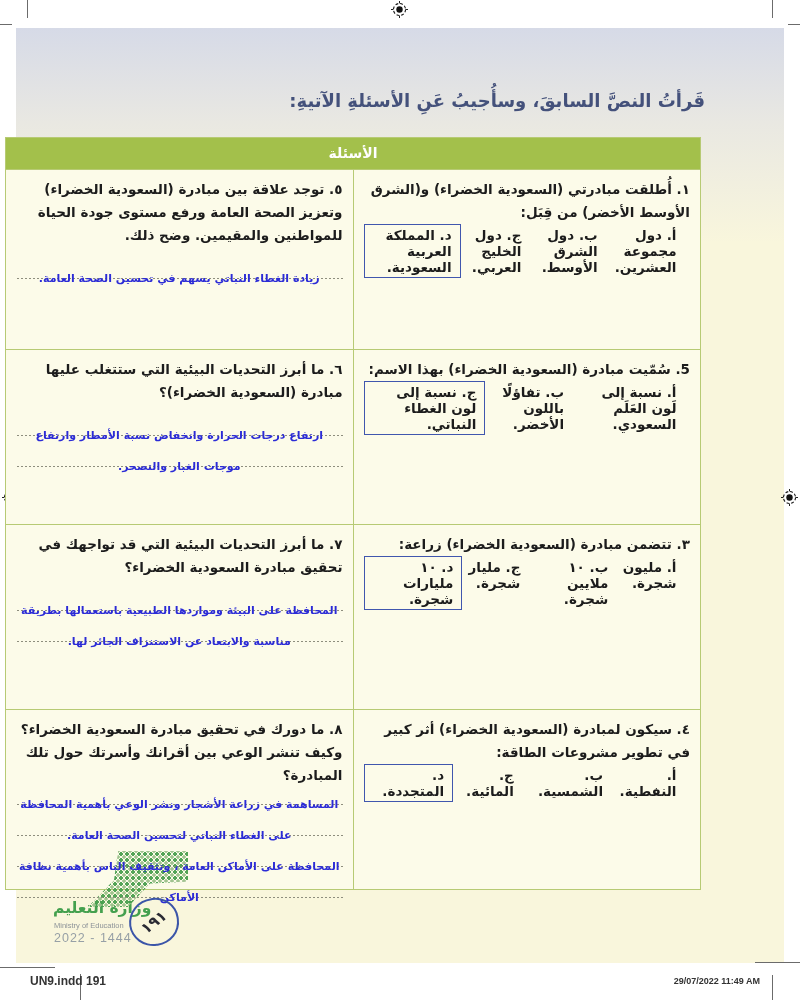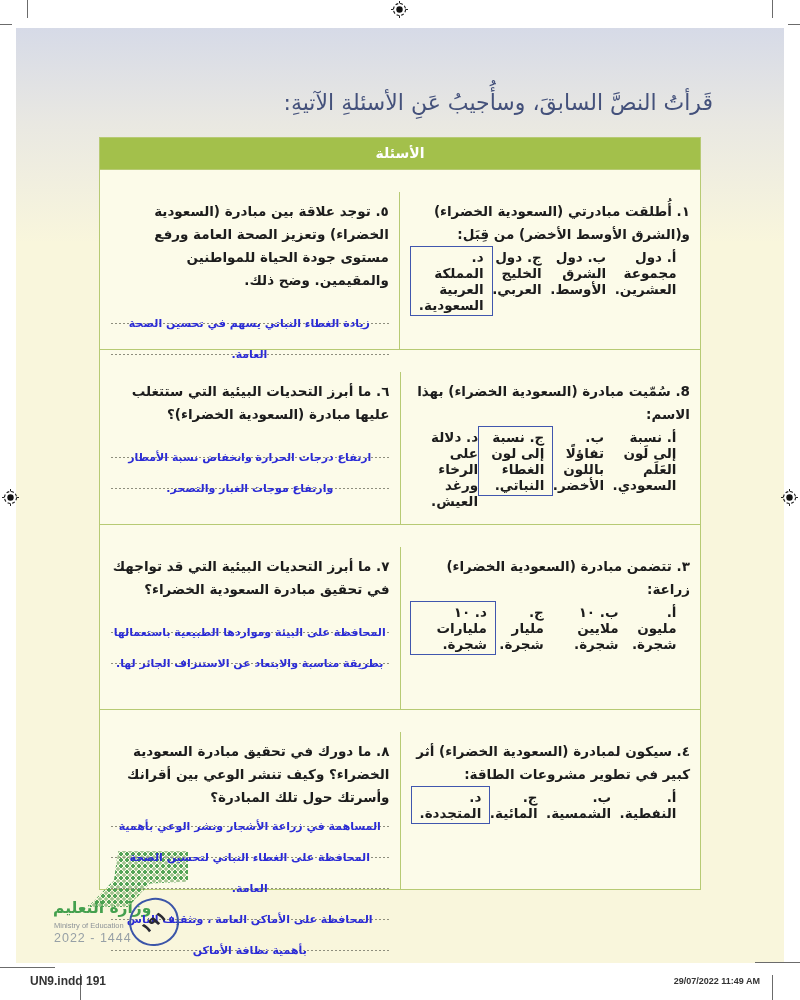--- a/index.html
+++ b/index.html
@@ -9,30 +9,30 @@
   }
   html,body{margin:0;padding:0;background:#e9e9e9;}
   .page{position:relative;width:800px;height:1000px;background:#ffffff;overflow:hidden;
         font-family:"DejaVu Sans",sans-serif;margin:0 auto;}
   .paper{position:absolute;left:16px;top:28px;width:768px;height:935px;
          background:linear-gradient(to bottom,#d6dae7 0px,#e9e8e2 95px,var(--page-cream) 215px,var(--page-cream) 100%);}
   
   .cm{position:absolute;background:#6b6b6b;}
   .regmark{position:absolute;width:17px;height:17px;}
   
-  .page-title{position:absolute;top:90px;right:87px;direction:rtl;font-size:22px;
-              font-weight:normal;color:var(--title-navy);}
+  .page-title{position:absolute;top:90px;right:95px;direction:rtl;font-size:18px;
+              font-weight:bold;color:var(--title-navy);}
   
-  .qtable{position:absolute;top:137px;right:99px;width:602px;direction:rtl;
+  .qtable{position:absolute;top:137px;right:99px;width:696px;direction:rtl;
           background:var(--table-bg);border:1.5px solid var(--border-green);box-sizing:border-box;}
   .thead{height:31px;line-height:31px;background:var(--header-green);color:#fff;
          text-align:center;font-weight:bold;font-size:14px;}
   .trow{display:flex;border-top:1px solid var(--border-green);}
   .r1{height:179px}.r2{height:174px}.r3{height:184px}.r4{height:179px}
-  .cell{flex:1;box-sizing:border-box;padding:8px 10px 6px;position:relative;margin-top:22px;}
+  .cell{flex:1;box-sizing:border-box;padding:8px 10px 6px;position:relative;}
   .cell.mcq{border-left:1px solid var(--border-green);display:flex;flex-direction:column;}
   .qtext{margin:0;font-size:13.5px;font-weight:bold;color:var(--ink-black);line-height:1.7;text-align:right;}
   .opts{flex:1;display:flex;flex-direction:row;justify-content:space-evenly;
         padding-right:14px;font-size:13.5px;font-weight:bold;color:var(--ink-black);}
   .opt{text-align:right;}
   .opt-text{display:inline-block;padding:2px 8px;margin-right:-9.5px;border:1.5px solid transparent;}
   .opt-text.boxed{border-color:var(--box-blue);border-radius:0;}
   .answer{position:relative;z-index:2;margin-top:16px;direction:rtl;text-align:center;
           font-size:11px;font-weight:bold;color:var(--answer-blue);line-height:31px;
           white-space:pre-line;
@@ -120,26 +120,25 @@
         </div>
       </div>
       <div class="cell open">
         <p class="qtext">٥. توجد علاقة بين مبادرة (السعودية الخضراء) وتعزيز الصحة العامة ورفع مستوى جودة الحياة للمواطنين والمقيمين. وضح ذلك.</p>
         <div class="answer">زيادة الغطاء النباتي يسهم في تحسين الصحة العامة.</div>
       </div>
     </div>
 
     <div class="trow r2">
       <div class="cell mcq">
-        <p class="qtext">8. سُمّيت مبادرة (السعودية الخضراء) بهذا الاسم:</p>
+        <p class="qtext">5. سُمّيت مبادرة (السعودية الخضراء) بهذا الاسم:</p>
         <div class="opts">
           <div class="opt"><span class="opt-text">أ. نسبة إلى لَون العَلَم السعودي.</span></div>
           <div class="opt"><span class="opt-text">ب. تفاؤلًا باللون الأخضر.</span></div>
           <div class="opt"><span class="opt-text boxed">ج. نسبة إلى لون الغطاء النباتي.</span></div>
-          <div class="opt"><span class="opt-text">د. دلالة على الرخاء ورغد العيش.</span></div>
         </div>
       </div>
       <div class="cell open">
         <p class="qtext">٦. ما أبرز التحديات البيئية التي ستتغلب عليها مبادرة (السعودية الخضراء)؟</p>
         <div class="answer">ارتفاع درجات الحرارة وانخفاض نسبة الأمطار وارتفاع موجات الغبار والتصحر.</div>
       </div>
     </div>
 
     <div class="trow r3">
       <div class="cell mcq">

